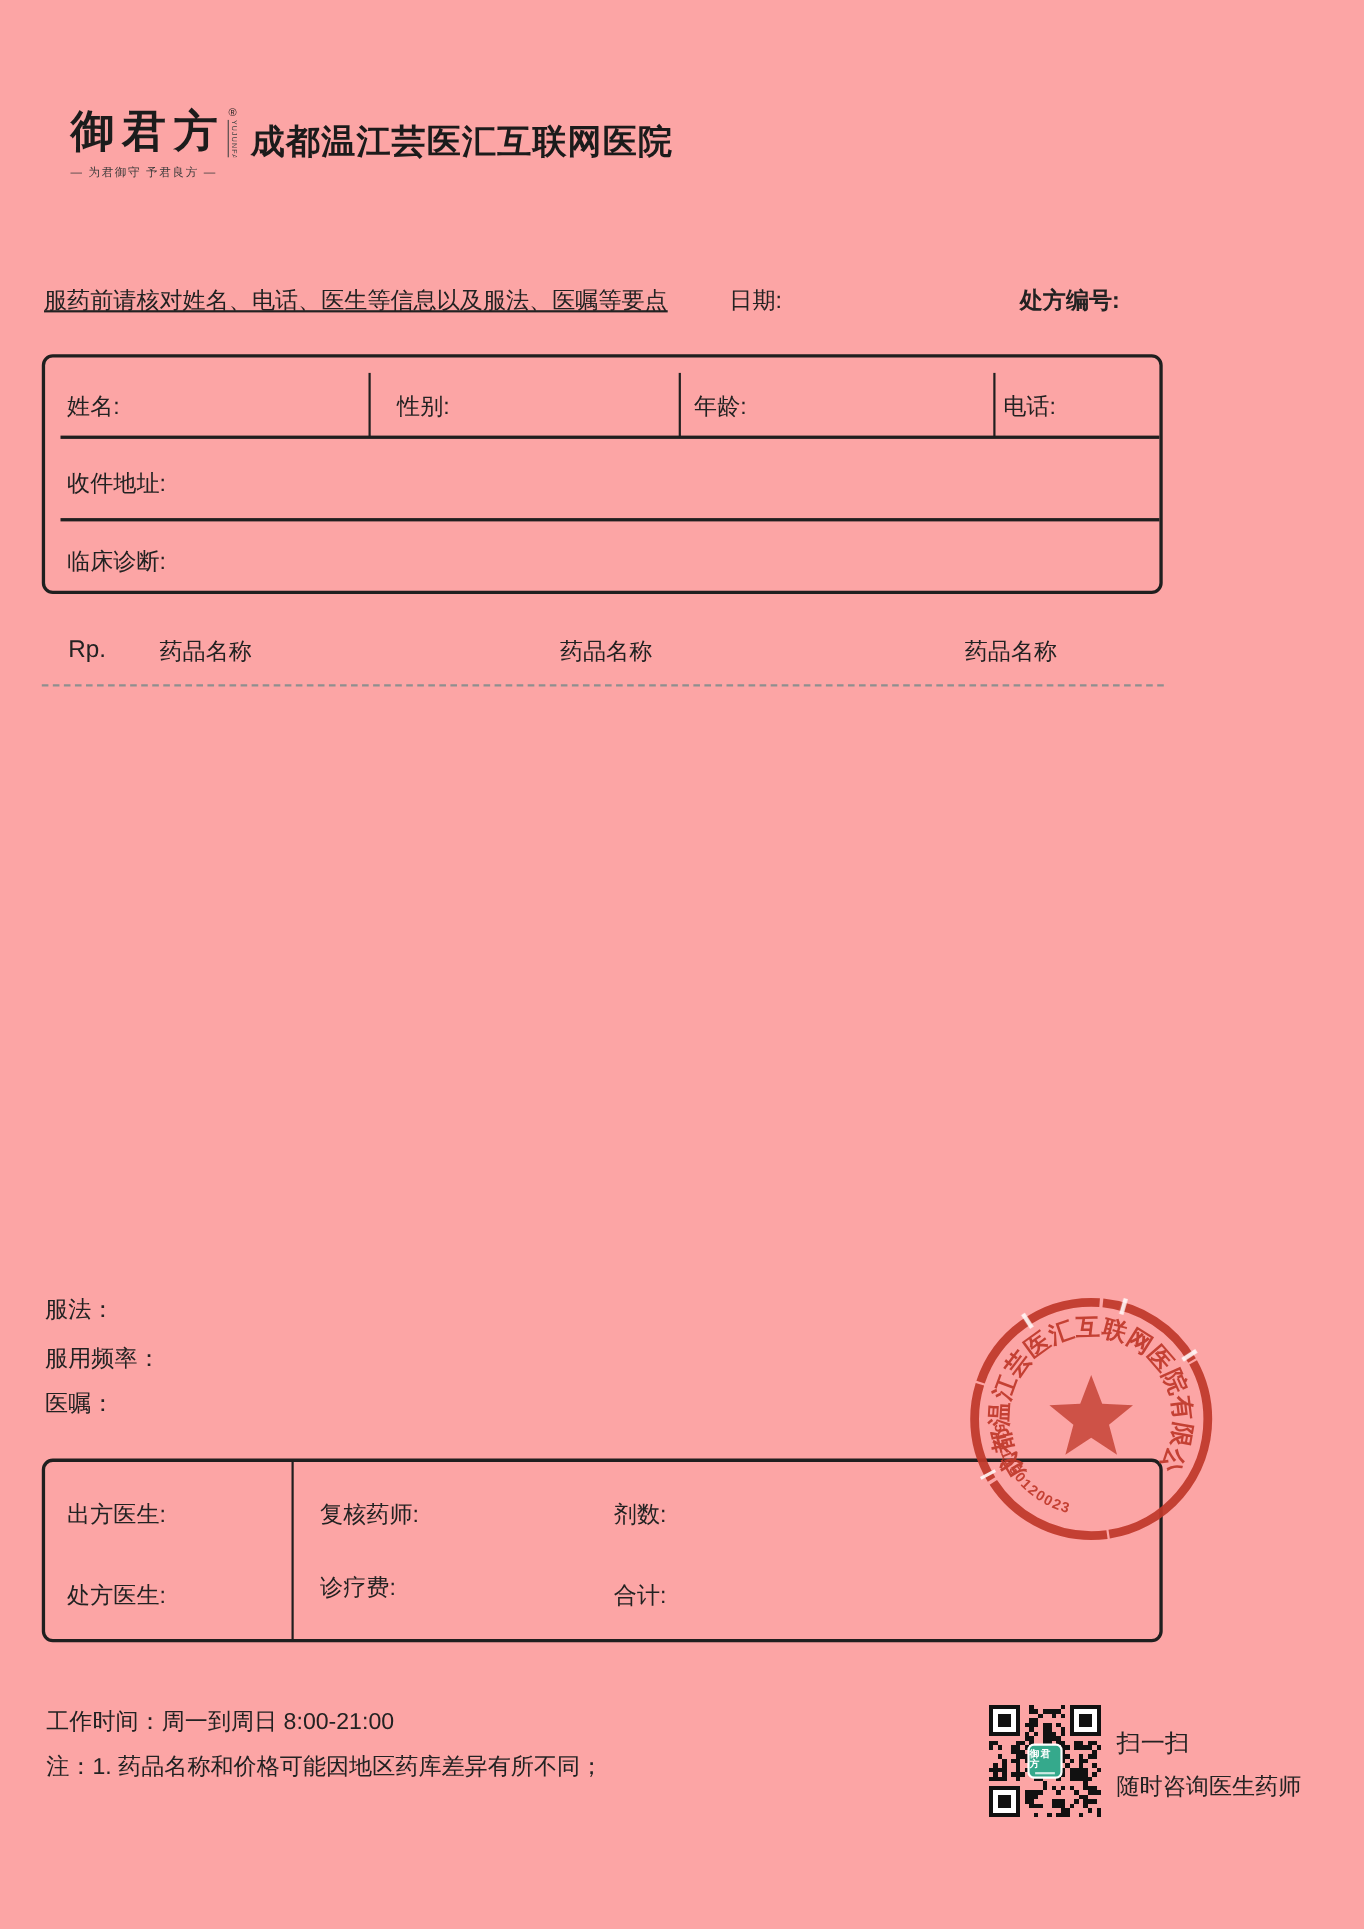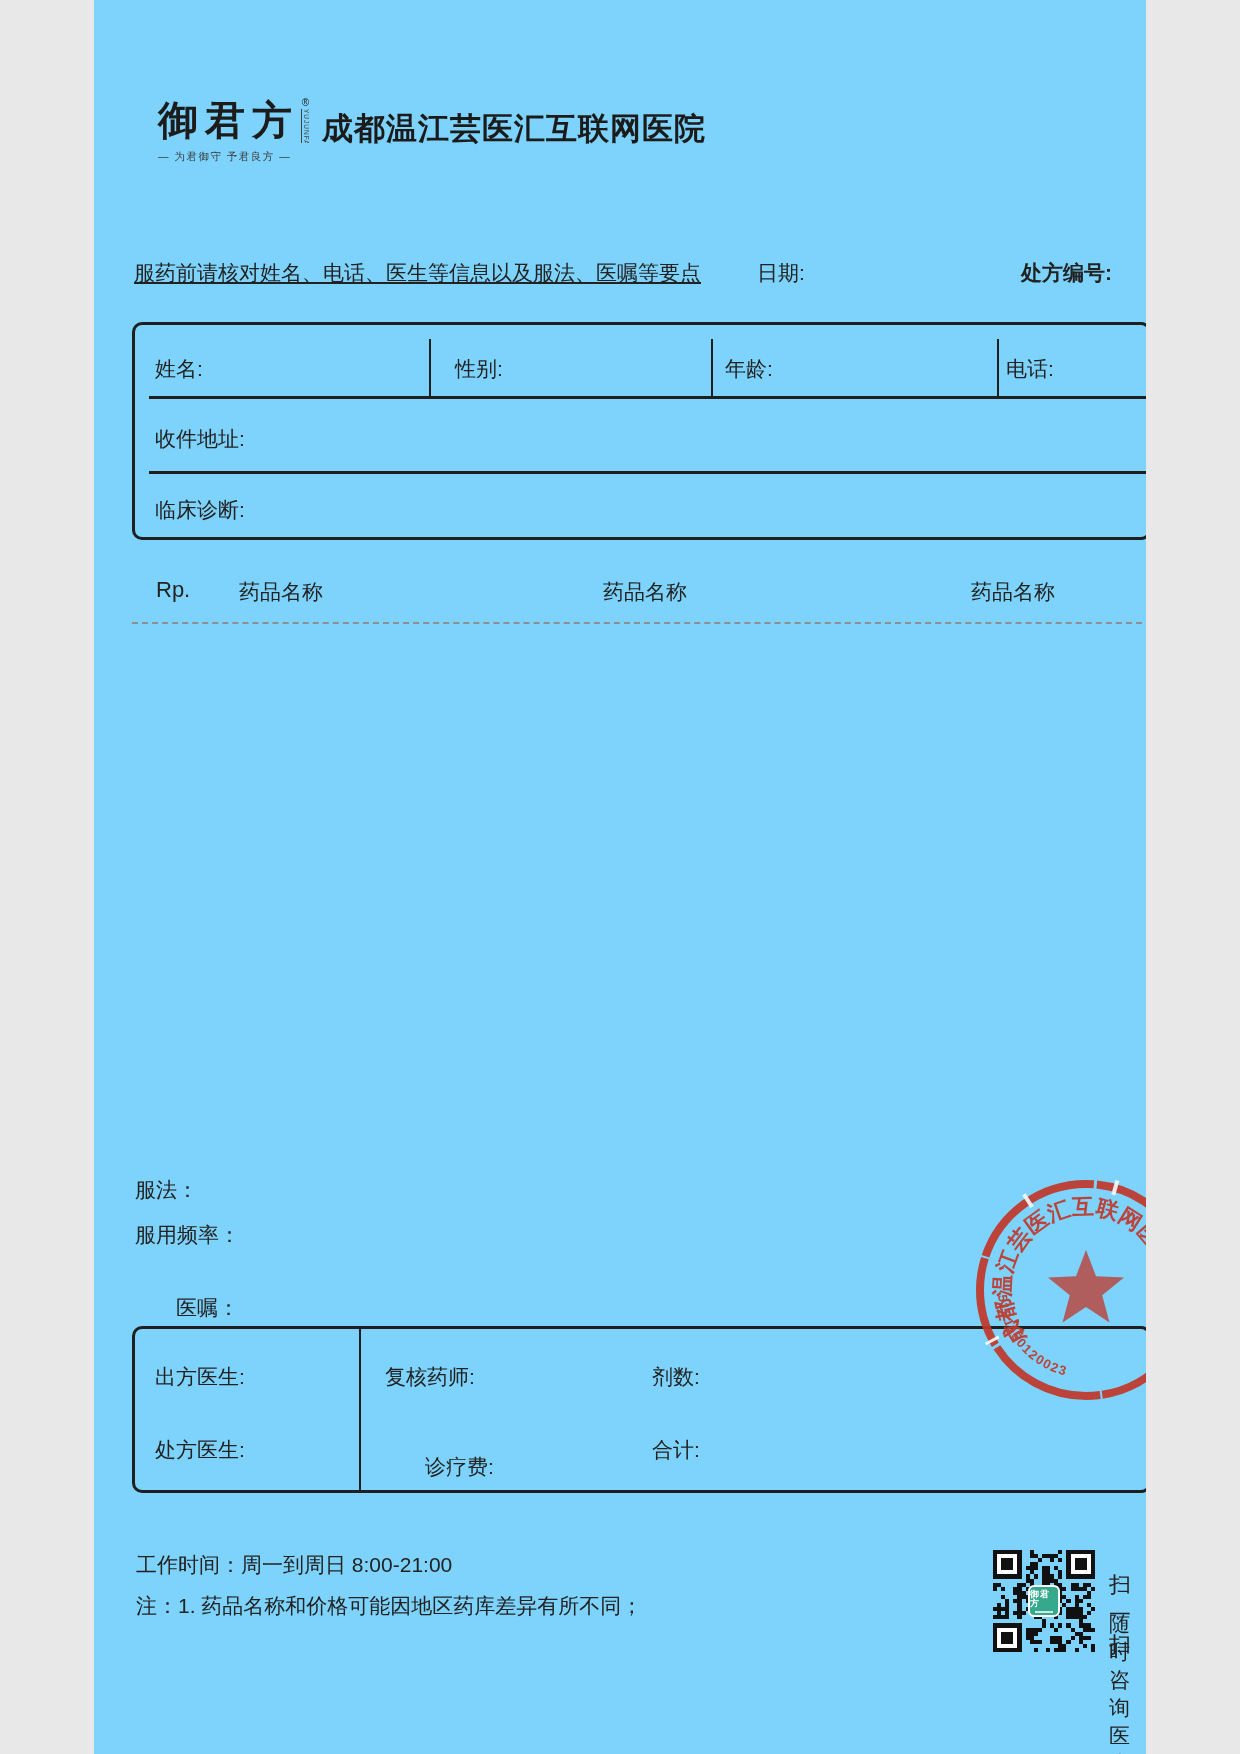--- a/index.html
+++ b/index.html
@@ -1,17 +1,17 @@
 <!DOCTYPE html>
 <html><head>
 <meta charset="utf-8">
 <style>
   * { margin:0; padding:0; box-sizing:border-box; }
   body { background:#e8e8e8; font-family:"Liberation Sans","DejaVu Sans",sans-serif; }
-  .page { position:relative; width:1052px; height:1754px; background:#7dd3fc; margin:0 auto; overflow:hidden; color:#222;padding-left:12px; }
+  .page { position:relative; width:1240px; height:1754px; background:#fca5a5; margin:0 auto; overflow:hidden; color:#222;padding-left:12px; }
 
   
   .logo-wrap { position:absolute; left:64px; top:98px; }
   .logo-row { display:flex; align-items:flex-start; }
   .logo-text { font-family:"DejaVu Serif","Liberation Serif",serif; font-size:40px; font-weight:bold; letter-spacing:7px; color:#1c1c1c; line-height:1.1; }
   .logo-side { display:flex; flex-direction:column; align-items:center; margin-left:2px; }
   .logo-reg { font-size:10px; color:#1c1c1c; line-height:1; }
   .logo-vertical { writing-mode:vertical-rl; font-size:6.5px; letter-spacing:1px; color:#444; border-left:1px solid #444; padding-left:1px; margin-top:1px; height:34px; overflow:hidden; }
   .logo-tagline { margin-top:7px; font-size:10.5px; letter-spacing:1.5px; color:#3a3a3a; white-space:nowrap; }
   .hospital-title { position:absolute; left:228px; top:108px; font-size:31px; font-weight:bold; letter-spacing:1px; color:#1b1b1b; }
@@ -30,21 +30,21 @@
   .plabel { position:absolute; font-size:21px; color:#222; white-space:nowrap; }
 
   
   .rp-label { position:absolute; left:62px; top:577px; font-size:22px; color:#222; }
   .drug-col { position:absolute; top:578px; font-size:21px; color:#222; }
   .dc0 { left:145px; } .dc1 { left:509px; } .dc2 { left:877px; }
   .dash-sep { position:absolute; left:38px; top:622px; width:1020px; border-top:2px dashed #8f8f8f; }
 
   
   .usage-label { position:absolute; left:41px; font-size:21px; color:#222; }
-  .u1 { top:1176px; } .u2 { top:1221px; } .u3 { top:1294px;margin-left:41px; }
+  .u1 { top:1176px; } .u2 { top:1221px; } .u3 { top:1262px; }
 
   
   .signoff-box { position:absolute; left:38px; top:1326px; width:1019px; height:167px; border:3px solid #1f1f1f; border-radius:10px; }
   .sv { position:absolute; left:224px; top:0; bottom:0; width:2px; background:#1f1f1f; }
   .slabel { position:absolute; font-size:21px; color:#222; white-space:nowrap; }
 
   
   .stamp { position:absolute; left:872px; top:1170px; width:240px; height:240px; opacity:.93; z-index:5; }
   .stamp text { font-family:"Liberation Sans","DejaVu Sans",sans-serif; font-weight:bold; }
 
@@ -104,21 +104,21 @@
   <div class="usage-label u1">服法：</div>
   <div class="usage-label u2">服用频率：</div>
   <div class="usage-label u3">医嘱：</div>
 
   <div class="signoff-box">
     <div class="sv"></div>
     <div class="slabel" style="left:20px; top:34px;">出方医生:</div>
     <div class="slabel" style="left:250px; top:34px;">复核药师:</div>
     <div class="slabel" style="left:517px; top:34px;">剂数:</div>
     <div class="slabel" style="left:20px; top:107px;">处方医生:</div>
-    <div class="slabel" style="left:250px; top:124px;margin-left:40px;">诊疗费:</div>
+    <div class="slabel" style="left:250px; top:100px;">诊疗费:</div>
     <div class="slabel" style="left:517px; top:107px;">合计:</div>
   </div>
 
   <svg class="stamp" viewBox="0 0 240 240">
     <circle cx="120" cy="120" r="106" fill="none" stroke-width="8" stroke-dasharray="150 2 120 3 90 2 140 3 100 2" stroke="#c0392b"></circle>
     <polygon points="120,80 130,106.2 158,107.6 136.2,125.3 143.5,152.4 120,137 96.5,152.4 103.8,125.3 82,107.6 110,106.2" opacity="0.82" fill="#c0392b"></polygon>
     <defs>
       <path id="ringTextPath" d="M 61.8,168.9 A 76,76 0 1 1 178.2,168.9" fill="none"></path>
       <path id="serialPath" d="M 32.1,123.1 A 88,88 0 0 0 110.8,207.5" fill="none"></path>
     </defs>

